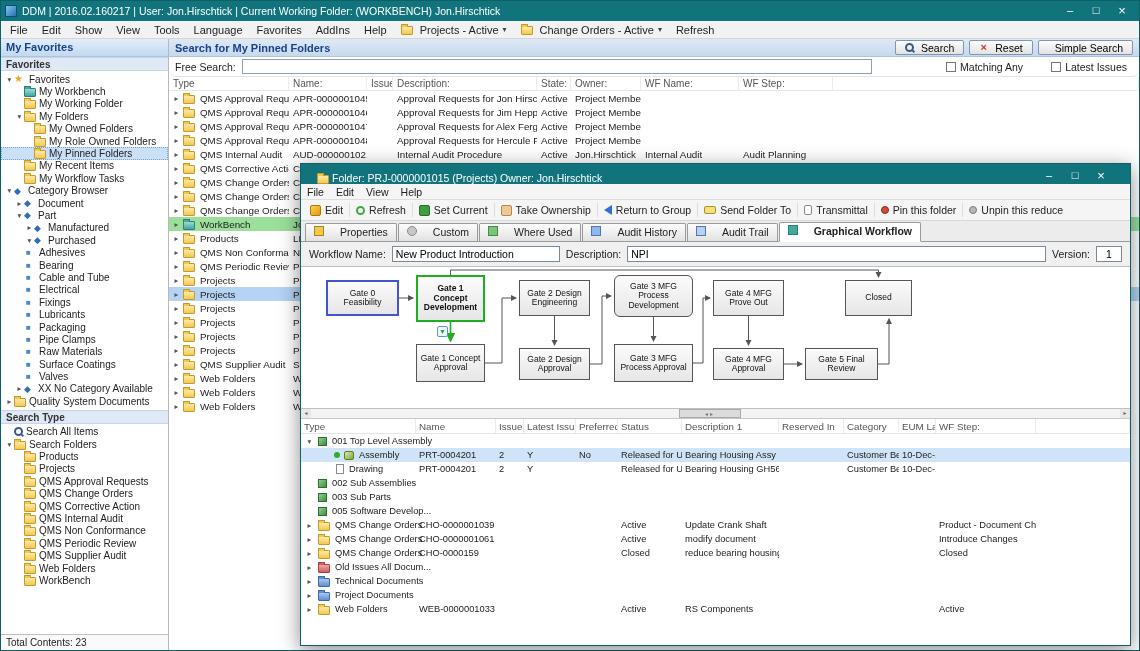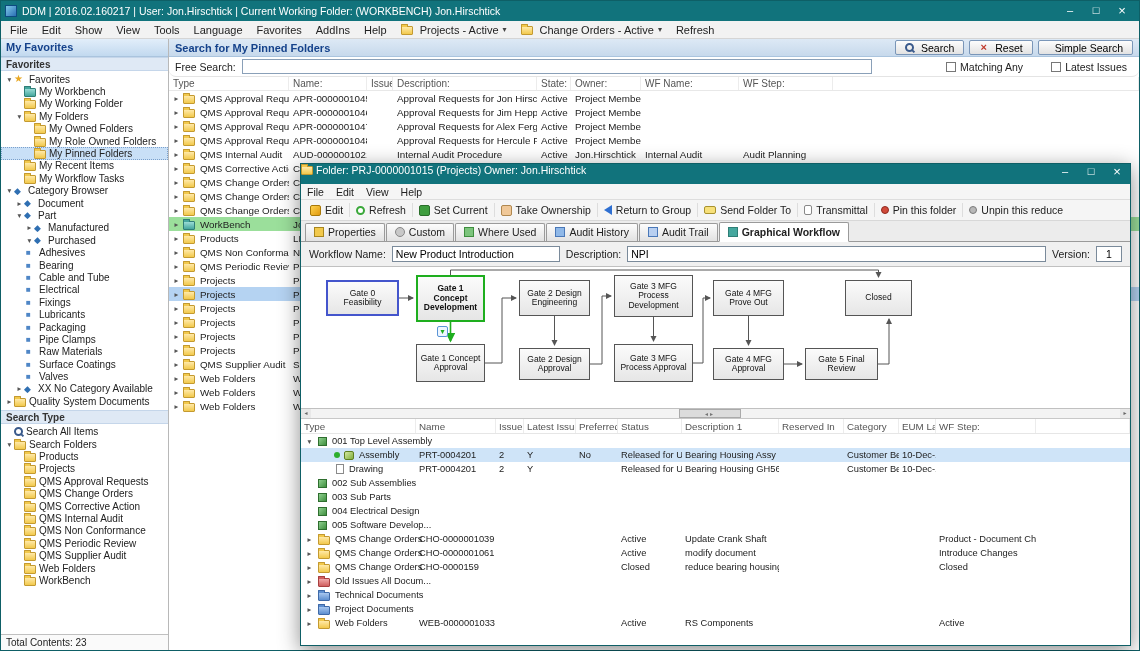--- a/index.html
+++ b/index.html
@@ -66,54 +66,54 @@
   .mhead { height:14px; flex:0 0 14px; border-bottom:1px solid #e8e8e8; }
   .mhead .c { color:#555; border-right:1px solid #ececec; font-size:10px; }
   .c { padding:0 4px; white-space:nowrap; overflow:hidden; display:flex; align-items:center; }
   .mrow { height:14px; font-size:9.8px; }
   .mrow.row-green { background:#9bdf9b; }
   .mrow.row-blue { background:#b5d3f2; }
   .ctype { gap:2px; padding-left:3px; }
 
   
   .dialog { position:absolute; left:300px; top:163px; width:831px; height:483px; background:#f0f0f0; border:1px solid #0e5f66; box-shadow:0 5px 20px rgba(0,0,0,.45); display:flex; flex-direction:column; z-index:10; }
-  .dlg-titlebar { height:20px; background:#11737c; display:flex; align-items:flex-start; padding:0 0; flex:0 0 20px; }
+  .dlg-titlebar { height:20px; background:#11737c; display:flex; align-items:flex-end; padding:0 16px; flex:0 0 20px; }
   .dlg-menubar { height:16px; background:#f5f5f5; border-bottom:1px solid #ddd; display:flex; align-items:center; flex:0 0 16px; }
   .dlg-menubar .menu-item { font-size:10.5px; padding:0 6px; }
   .dlg-toolbar { height:21px; background:#f5f5f5; border-bottom:1px solid #d8d8d8; display:flex; align-items:center; padding:0 3px; flex:0 0 21px; }
   .dtb-item { display:flex; align-items:center; gap:4px; font-size:10.5px; padding:1px 6px; white-space:nowrap; }
   .dtb-item + .dtb-item { border-left:1px solid #ddd; }
   .tbi { width:11px; height:11px; border-radius:2px; flex:0 0 auto; position:relative; }
   .tbi.tb-pencil{ background:linear-gradient(135deg,#ffd24d,#e09a10); border:1px solid #a87808; }
   .tbi.tb-refresh{ width:9px; height:9px; border:2px solid #3aa83a; border-radius:50%; background:#fff; }
   .tbi.tb-green{ background:#3f9e3f; border:1px solid #2a6e2a; }
   .tbi.tb-hand{ background:#f0c898; border:1px solid #b08850; }
   .tbi.tb-arrow{ width:0; height:0; border:5px solid transparent; border-right:8px solid #2e6fd1; border-left:none; border-radius:0; }
   .tbi.tb-envelope{ width:12px; height:8px; background:#f7e07a; border:1px solid #a8922e; }
   .tbi.tb-page{ width:8px; height:10px; background:#fff; border:1px solid #888; }
   .tbi.tb-pin-red{ width:8px; height:8px; background:#d14a3a; border:1px solid #8f2a1e; border-radius:50%; }
   .tbi.tb-pin-gray{ width:8px; height:8px; background:#b8b8b8; border:1px solid #7a7a7a; border-radius:50%; }
   .dlg-tabs { height:21px; background:#ececec; display:flex; align-items:flex-end; padding:0 4px; border-bottom:1px solid #9a9a9a; flex:0 0 21px; }
-  .tab { display:flex; align-items:center; gap:4px; font-size:10.5px; padding:2px 8px 3px; background:linear-gradient(#fcfcfc,#e2e2e2); border:1px solid #9a9a9a; border-bottom:none; border-radius:2px 2px 0 0; margin-right:1px; height:18px; }
+  .tab { display:flex; align-items:flex-start; gap:16px; font-size:10.5px; padding:2px 8px 3px; background:linear-gradient(#fcfcfc,#e2e2e2); border:1px solid #9a9a9a; border-bottom:none; border-radius:2px 2px 0 0; margin-right:1px; height:18px; }
   .tab.active { background:#fff; height:20px; margin-bottom:-1px; border-bottom:1px solid #fff; font-weight:bold; }
   .ti { width:10px; height:10px; flex:0 0 10px; }
   .ti-y{ background:#f2c94c; border:1px solid #a8861e; } .ti-gray{ background:#c8c8c8; border:1px solid #888; border-radius:50%; }
   .ti-g{ background:#7cc47c; border:1px solid #3e8e3e; } .ti-b{ background:#8fb8e8; border:1px solid #4a78b8; }
   .ti-b2{ background:#b8cff0; border:1px solid #4a78b8; } .ti-t{ background:#45a79e; border:1px solid #2e7e76; }
   .dlg-wfrow { height:24px; display:flex; align-items:center; gap:6px; padding:0 8px; flex:0 0 24px; background:#f0f0f0; }
   .dlg-wfrow input { height:16px; border:1px solid #7a8a9a; font-size:10.5px; padding:0 3px; font-family:inherit; }
   .wfname-input { width:168px; }
   .desc-input { flex:1; }
   .ver-input { width:26px; text-align:center; }
   .dlg-diagram { height:143px; flex:0 0 143px; background:#fff; border-top:1px solid #c0c0c0; border-bottom:1px solid #c0c0c0; position:relative; overflow:hidden; }
   .wfbox { position:absolute; border:1px solid #555; background:linear-gradient(#fbfbfb,#e6e6e6); font-size:8.5px; line-height:9.5px; display:flex; align-items:center; justify-content:center; text-align:center; padding:2px; color:#111; }
   .wfbox.hl-blue { border:2px solid #4455cc; }
   .wfbox.hl-green { border:2px solid #1eae1e; font-weight:bold; }
   .g0{left:25px;top:13px;width:73px;height:36px;} .g1t{left:115px;top:8px;width:69px;height:47px;}
-  .g2t{left:218px;top:13px;width:71px;height:36px;} .g3t{left:313px;top:8px;width:79px;height:42px;}
+  .g2t{left:218px;top:13px;width:71px;height:36px;} .g3t{left:313px;top:8px;width:79px;height:42px;border-radius:6px;}
   .g4t{left:412px;top:13px;width:71px;height:36px;} .gclosed{left:544px;top:13px;width:67px;height:36px;}
   .g1b{left:115px;top:77px;width:69px;height:38px;} .g2b{left:218px;top:81px;width:71px;height:32px;}
   .g3b{left:313px;top:77px;width:79px;height:38px;} .g4b{left:412px;top:81px;width:71px;height:32px;}
   .g5b{left:504px;top:81px;width:73px;height:32px;}
   .wf-svg { position:absolute; left:0; top:0; }
   .wf-badge { position:absolute; left:136px; top:59px; width:11px; height:11px; background:#eef6ff; border:1px solid #5a94d6; border-radius:2px; text-align:center; }
   .wf-badge::after { content:"\25BE"; color:#1eae1e; font-size:8px; line-height:9px; display:block; }
   .dlg-hscroll { height:10px; flex:0 0 10px; background:#f3f3f3; border-bottom:1px solid #c8c8c8; position:relative; }
   .hs-arrow { position:absolute; top:0; width:10px; height:9px; font-size:6px; color:#666; text-align:center; line-height:9px; background:#e8e8e8; }
   .hs-arrow.left{left:0;} .hs-arrow.right{right:0;}
@@ -1175,39 +1175,20 @@
           <span class="c"></span>
           <span class="c"></span>
           <span class="c"></span>
           <span class="c"></span>
           <span class="c"></span>
           <span class="c"></span>
           <span class="c"></span>
           <span class="c"></span>
         </div>
 
-        <div class="dgrid drow">
-          <span class="c">
-            <span class="exp"></span>
-            <span class="dotslot"></span>
-            <span class="ii cube"></span>
-            <span>004 Electrical Design</span>
-          </span>
-          <span class="c"></span>
-          <span class="c"></span>
-          <span class="c"></span>
-          <span class="c"></span>
-          <span class="c"></span>
-          <span class="c"></span>
-          <span class="c"></span>
-          <span class="c"></span>
-          <span class="c"></span>
-          <span class="c"></span>
-          <span class="c"></span>
-        </div>
 
         <div class="dgrid drow">
           <span class="c">
             <span class="exp"></span>
             <span class="dotslot"></span>
             <span class="ii cube"></span>
             <span>005 Software Develop...</span>
           </span>
           <span class="c"></span>
           <span class="c"></span>

